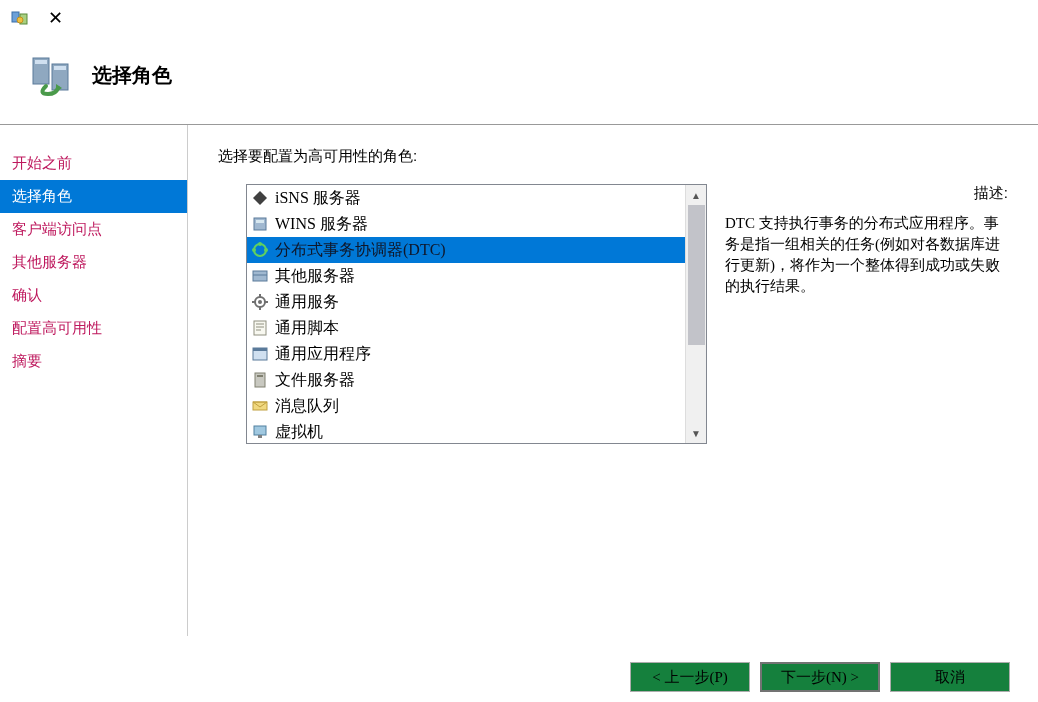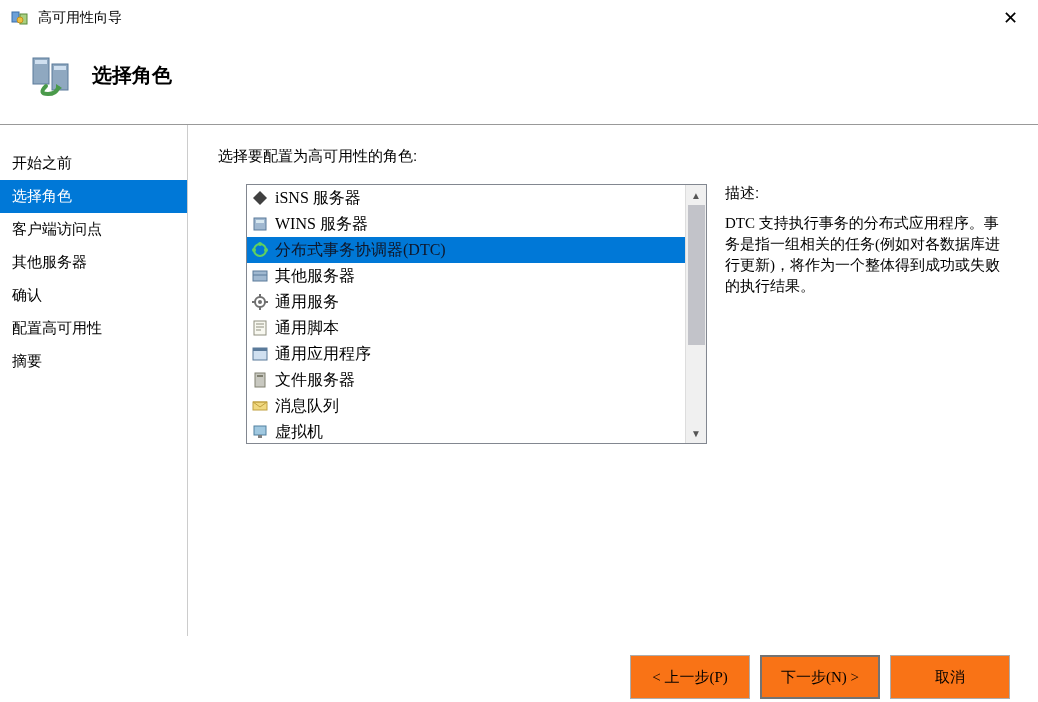--- a/index.html
+++ b/index.html
@@ -58,21 +58,21 @@
     border-top: 1px solid #999;
     height: 512px;
   }
   
   .sidebar {
     width: 187px;
     padding-top: 22px;
   }
   .sidebar-item {
     padding: 7px 12px;
-    color: #000000;
+    color: #be185d;
     cursor: pointer;
     font-size: 15px;
   }
   .sidebar-item.active {
     background: #0078d7;
     color: #fff;
   }
   
   .content-pane {
     flex: 1;
@@ -155,20 +155,21 @@
     border-radius: 0;
     cursor: pointer;
   }
   
   .description-area {
     flex: 1;
   }
   .desc-label {
     font-size: 15px;
     margin-bottom: 10px;
+    text-align: right;
   }
   .desc-text {
     font-size: 15px;
     font-family: "SimSun", serif;
     line-height: 1.4;
     color: #000000;
   }
   
   .button-bar {
     position: absolute;
@@ -177,44 +178,43 @@
     right: 0;
     height: 50px;
     display: flex;
     justify-content: flex-end;
     align-items: center;
     padding: 0 28px;
     gap: 10px;
   }
   .wiz-btn {
     min-width: 120px;
-    height: 44px;
+    height: 30px;
     border: 1px solid #adadad;
-    background: #f97316;
+    background: #15803d;
     font-family: "SimSun", "Microsoft YaHei", serif;
     font-size: 15px;
     cursor: pointer;
     padding: 0 4px;
   }
   .wiz-btn.primary {
     border: 2px solid #737373;
   }
 </style>
 </head>
 <body>
 
 <div class="titlebar">
   <span class="titlebar-icon">
     <svg viewBox="0 0 20 20">
       <rect x="2" y="4" width="7" height="10" fill="#6ca0d8" stroke="#3a6fa8"></rect>
       <rect x="10" y="6" width="7" height="10" fill="#a8d080" stroke="#5a8a3a"></rect>
       <circle cx="10" cy="12" r="3" fill="#f0c040" stroke="#c09020"></circle>
     </svg>
   </span>
-  <span class="titlebar-text">高可用性向导</span>
   <span class="close-btn">✕</span>
 </div>
 
 <div class="header-section">
   <span class="header-icon">
     <svg viewBox="0 0 50 50">
       <rect x="5" y="8" width="16" height="26" fill="#8fa8c0" stroke="#5a7a9a" stroke-width="1"></rect>
       <rect x="7" y="10" width="12" height="4" fill="#d0e0f0"></rect>
       <rect x="24" y="14" width="16" height="26" fill="#8fa8c0" stroke="#5a7a9a" stroke-width="1"></rect>
       <rect x="26" y="16" width="12" height="4" fill="#d0e0f0"></rect>

